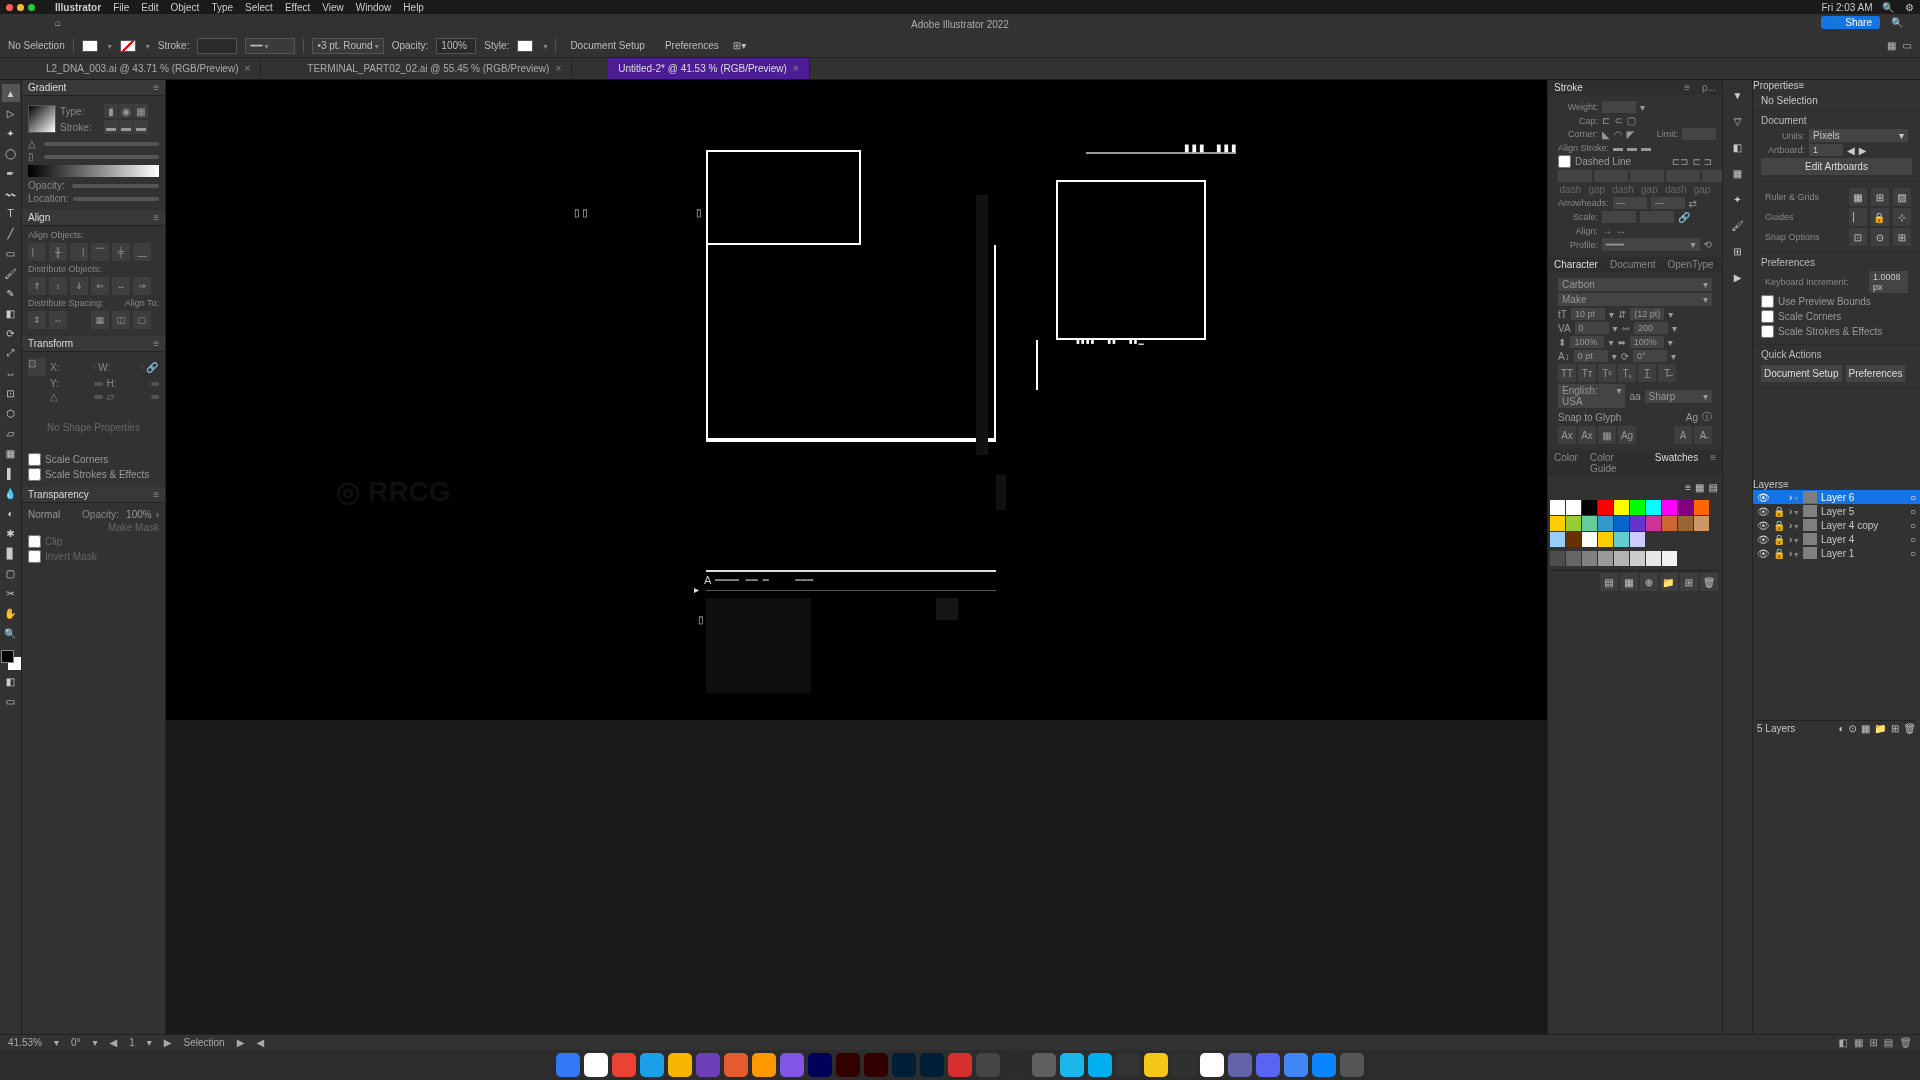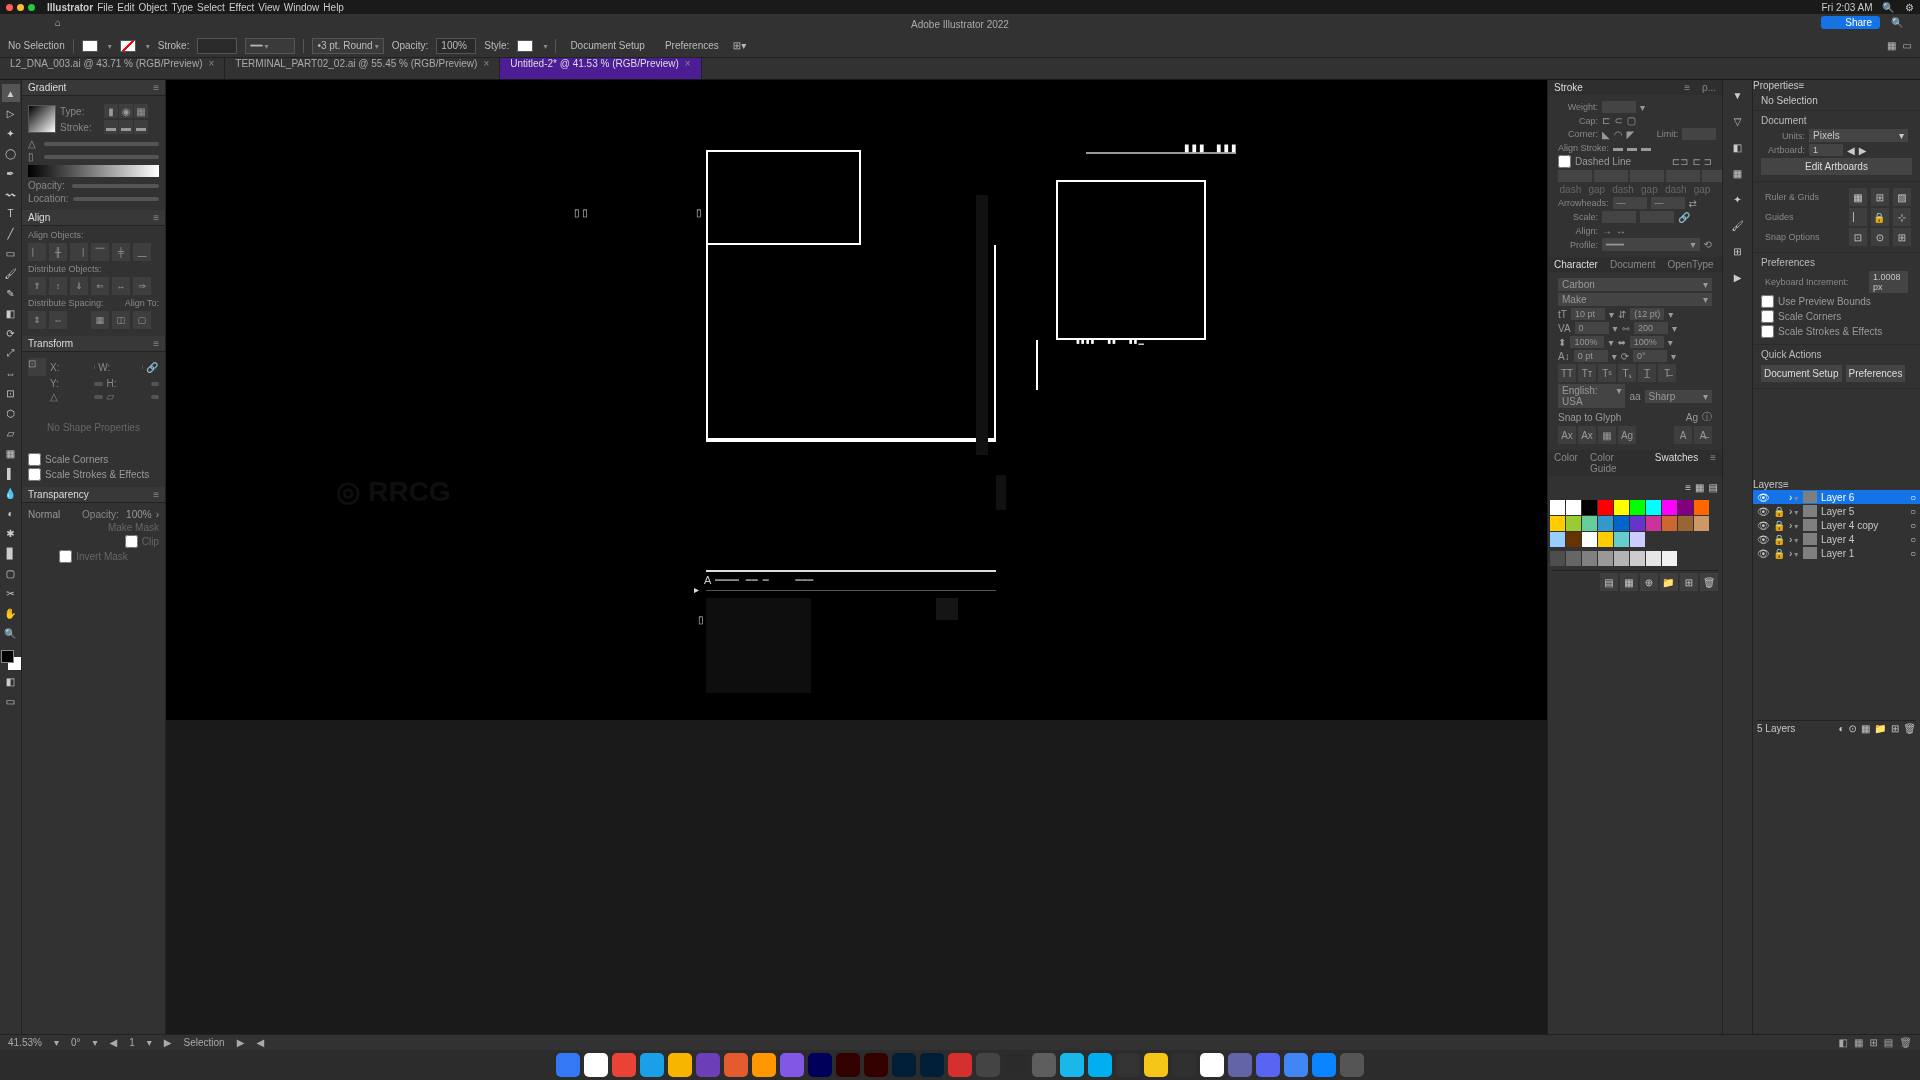--- a/index.html
+++ b/index.html
@@ -1,19 +1,19 @@
 <!DOCTYPE html>
 <html><head>
 <meta charset="utf-8">
 <style>
 * { margin: 0; padding: 0; box-sizing: border-box; font-family: -apple-system, "Helvetica Neue", Arial, sans-serif; font-size: 10px; }
 body { background: #333333; color: #c8c8c8; width: 1920px; height: 1080px; overflow: hidden; position: relative; }
 
 
-.mac-menubar { height: 14px; background: #1a1a1a; display: flex; align-items: center; padding: 0 6px; color: #ccc; font-size: 9px; gap: 4px; }
+.mac-menubar { height: 14px; background: #1a1a1a; display: flex; align-items: center; padding: 0 6px; color: #ccc; font-size: 9px; gap: 12px; }
 .mac-menubar .traffic { display: flex; gap: 4px; margin-right: 8px; }
 .mac-menubar .traffic span { width: 7px; height: 7px; border-radius: 50%; display: inline-block; }
 .mac-menubar .dot-r { background: #ff5f56; } .mac-menubar .dot-y { background: #ffbd2e; } .mac-menubar .dot-g { background: #27c93f; }
 .mac-menubar .right { margin-left: auto; display: flex; gap: 10px; align-items: center; }
 
 
 .app-titlebar { height: 20px; background: #323232; display: flex; align-items: center; justify-content: center; color: #aaa; font-size: 11px; position: relative; }
 .app-titlebar .home-icon { position: absolute; left: 55px; top: 3px; color: #bbb; }
 .app-titlebar .share { position: absolute; right: 40px; top: 2px; background: #1473e6; color: #fff; padding: 1px 8px; border-radius: 3px; font-size: 10px; display: flex; align-items: center; gap: 4px; }
 
@@ -21,21 +21,21 @@
 .control-bar { height: 24px; background: #323232; border-bottom: 1px solid #222; display: flex; align-items: center; padding: 0 8px; gap: 8px; font-size: 10px; color: #bbb; }
 .control-bar .swatch-box { width: 16px; height: 12px; background: #fff; border: 1px solid #555; }
 .control-bar .swatch-box.none { background: linear-gradient(135deg, #fff 45%, #f00 45%, #f00 55%, #fff 55%); }
 .control-bar .dropdown { background: #3a3a3a; border: 1px solid #555; padding: 0 4px; height: 16px; display: flex; align-items: center; min-width: 50px; }
 .control-bar .input { background: #2a2a2a; border: 1px solid #555; padding: 0 4px; height: 16px; display: flex; align-items: center; min-width: 40px; }
 .control-bar .btn-flat { padding: 0 6px; color: #bbb; cursor: pointer; }
 .control-bar .right-icons { margin-left: auto; display: flex; gap: 6px; }
 
 
 .doc-tabs { height: 22px; background: #323232; display: flex; align-items: center; border-bottom: 1px solid #1a1a1a; }
-.doc-tabs .tab { padding: 0 10px; height: 100%; display: flex; align-items: flex-start; gap: 6px; font-size: 10px; color: #aaa; border-right: 1px solid #222; }
+.doc-tabs .tab { padding: 0 10px; height: 100%; display: flex; align-items: center; gap: 6px; font-size: 10px; color: #aaa; border-right: 1px solid #222; margin-left: 36px; }
 .doc-tabs .tab.active { background: #4c1d95; color: #ddd; }
 .doc-tabs .tab .x { color: #888; }
 
 
 .main { display: flex; height: calc(100% - 14px - 20px - 24px - 22px - 16px - 30px); }
 
 
 .tool-col { width: 22px; background: #323232; display: flex; flex-direction: column; align-items: center; padding-top: 4px; gap: 2px; border-right: 1px solid #222; }
 .tool-col .tool { width: 18px; height: 18px; display: flex; align-items: center; justify-content: center; color: #ccc; cursor: pointer; }
 .tool-col .tool.sel { background: #555; }
@@ -354,25 +354,25 @@
     <div class="panel-body">
       <div class="row">
           <div class="dropdown" style="flex:1">Normal</div>
         <label>Opacity:</label>
           <span>100%</span>
           <span>›</span>
         </div>
       <div class="row" style="justify-content:flex-end">
           <span class="btn-flat" style="color:#666">Make Mask</span>
         </div>
-      <div class="row" style="justify-content:flex-end">
+      <div class="row" style="justify-content:flex-start">
           <input type="checkbox" style="">
           <span style="color:#666">Clip</span>
         </div>
-      <div class="row" style="justify-content:center">
+      <div class="row" style="justify-content:flex-start">
           <input type="checkbox" style="">
           <span style="color:#666">Invert Mask</span>
         </div>
     </div>
   </div>
 
   <div class="canvas-area">
     <div class="artboard-dark">
       <div class="art-el" style="left:540px;top:70px;width:155px;height:95px;border-width:2px"></div>
       <div class="art-el" style="left:540px;top:165px;width:290px;height:195px;border-width:2px;border-top:none"></div>

